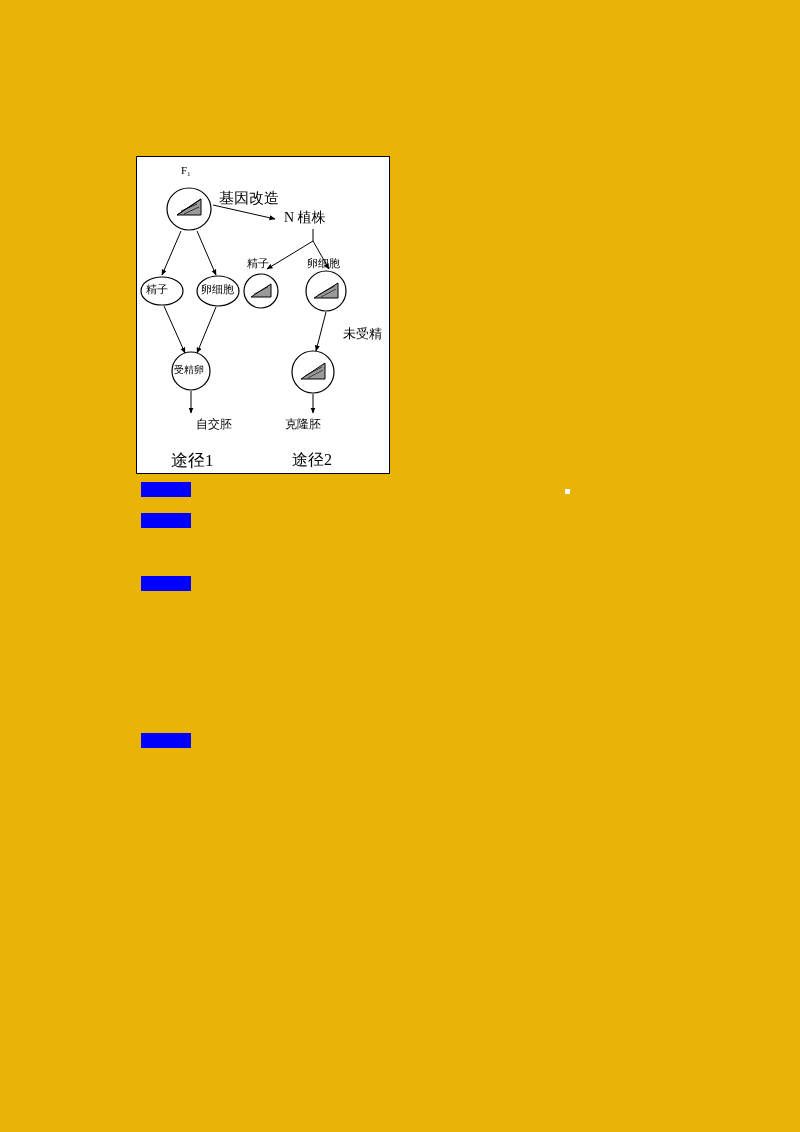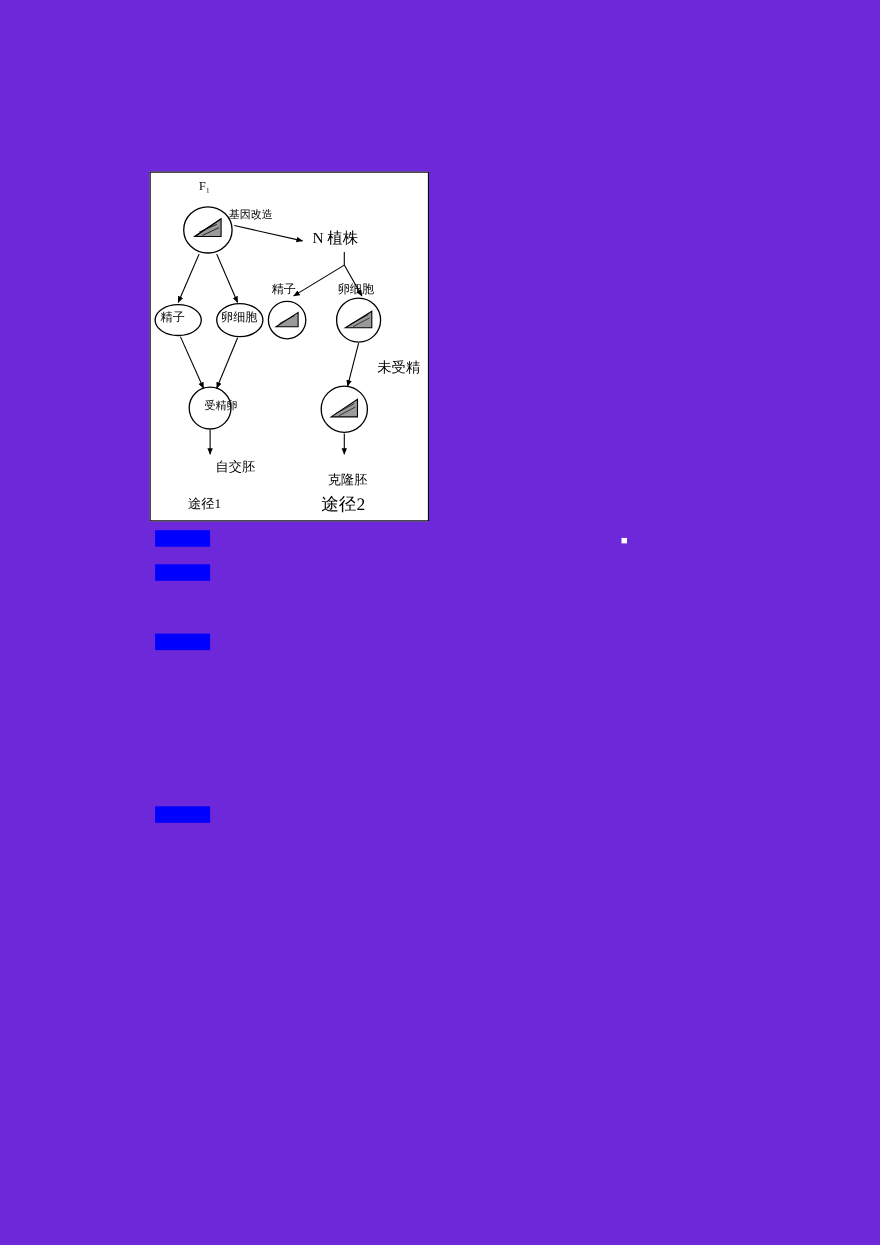--- a/index.html
+++ b/index.html
@@ -12,21 +12,21 @@
     height: 1132px;
     position: relative;
     font-family: "Liberation Sans", sans-serif;
     overflow: hidden;
   }
   .page {
     position: absolute;
     left: 0; top: 0;
     width: 800px;
     height: 1132px;
-    background: #6d28d9;
+    background: #eab308;
     text-decoration: underline;
   }
 
   
   .figure {
     position: absolute;
     left: 136px;
     top: 156px;
     width: 254px;
     height: 318px;
@@ -125,41 +125,41 @@
         <path d="M164,222 L188,206 L188,222 Z" fill="#9a9a9a" stroke="#000" stroke-width="1"></path>
         <path d="M168,219 L185,210" stroke="#000" stroke-width="0.6"></path>
         <path d="M171,221 L186,213" stroke="#000" stroke-width="0.6"></path>
       </g>
 
       <line x1="176" y1="237" x2="176" y2="256" stroke="#000" stroke-width="1" marker-end="url(#arrow)"></line>
     </svg>
 
     <div class="fig-label" style="left:44px; top:8px; font-size:11px;">F₁</div>
 
-    <div class="fig-label" style="left:71px; top:34px; font-size:10px;">基因改造</div>
+    <div class="fig-label" style="left:82px; top:34px; font-size:15px;">基因改造</div>
 
     <div class="fig-label" style="left:147px; top:54px; font-size:14px;">N 植株</div>
 
     <div class="fig-label" style="left:9px; top:127px; font-size:11px;">精子</div>
 
     <div class="fig-label" style="left:64px; top:127px; font-size:11px;">卵细胞</div>
 
     <div class="fig-label" style="left:110px; top:101px; font-size:11px;">精子</div>
 
     <div class="fig-label" style="left:170px; top:101px; font-size:11px;">卵细胞</div>
 
-    <div class="fig-label" style="left:37px; top:208px; font-size:10px;margin-left:12px;">受精卵</div>
+    <div class="fig-label" style="left:37px; top:208px; font-size:10px;">受精卵</div>
 
     <div class="fig-label" style="left:206px; top:170px; font-size:13px;">未受精</div>
 
     <div class="fig-label" style="left:33px; top:261px; font-size:12px;margin-left:26px;">自交胚</div>
 
-    <div class="fig-label" style="left:161px; top:261px; font-size:12px;margin-top:12px;">克隆胚</div>
+    <div class="fig-label" style="left:148px; top:261px; font-size:12px;">克隆胚</div>
 
-    <div class="fig-label" style="left:34px; top:295px; font-size:12px;">途径1</div>
+    <div class="fig-label" style="left:34px; top:295px; font-size:17px;">途径1</div>
 
     <div class="fig-label" style="left:155px; top:295px; font-size:16px;">途径2</div>
   </div>
 
   <div class="hl" style="left:141px; top:482px; width:50px;">【答案】</div>
 
   <div class="hl" style="left:141px; top:513px; width:50px;">【解析】</div>
 
   <div class="hl" style="left:141px; top:576px; width:50px;">【详解】</div>
 

